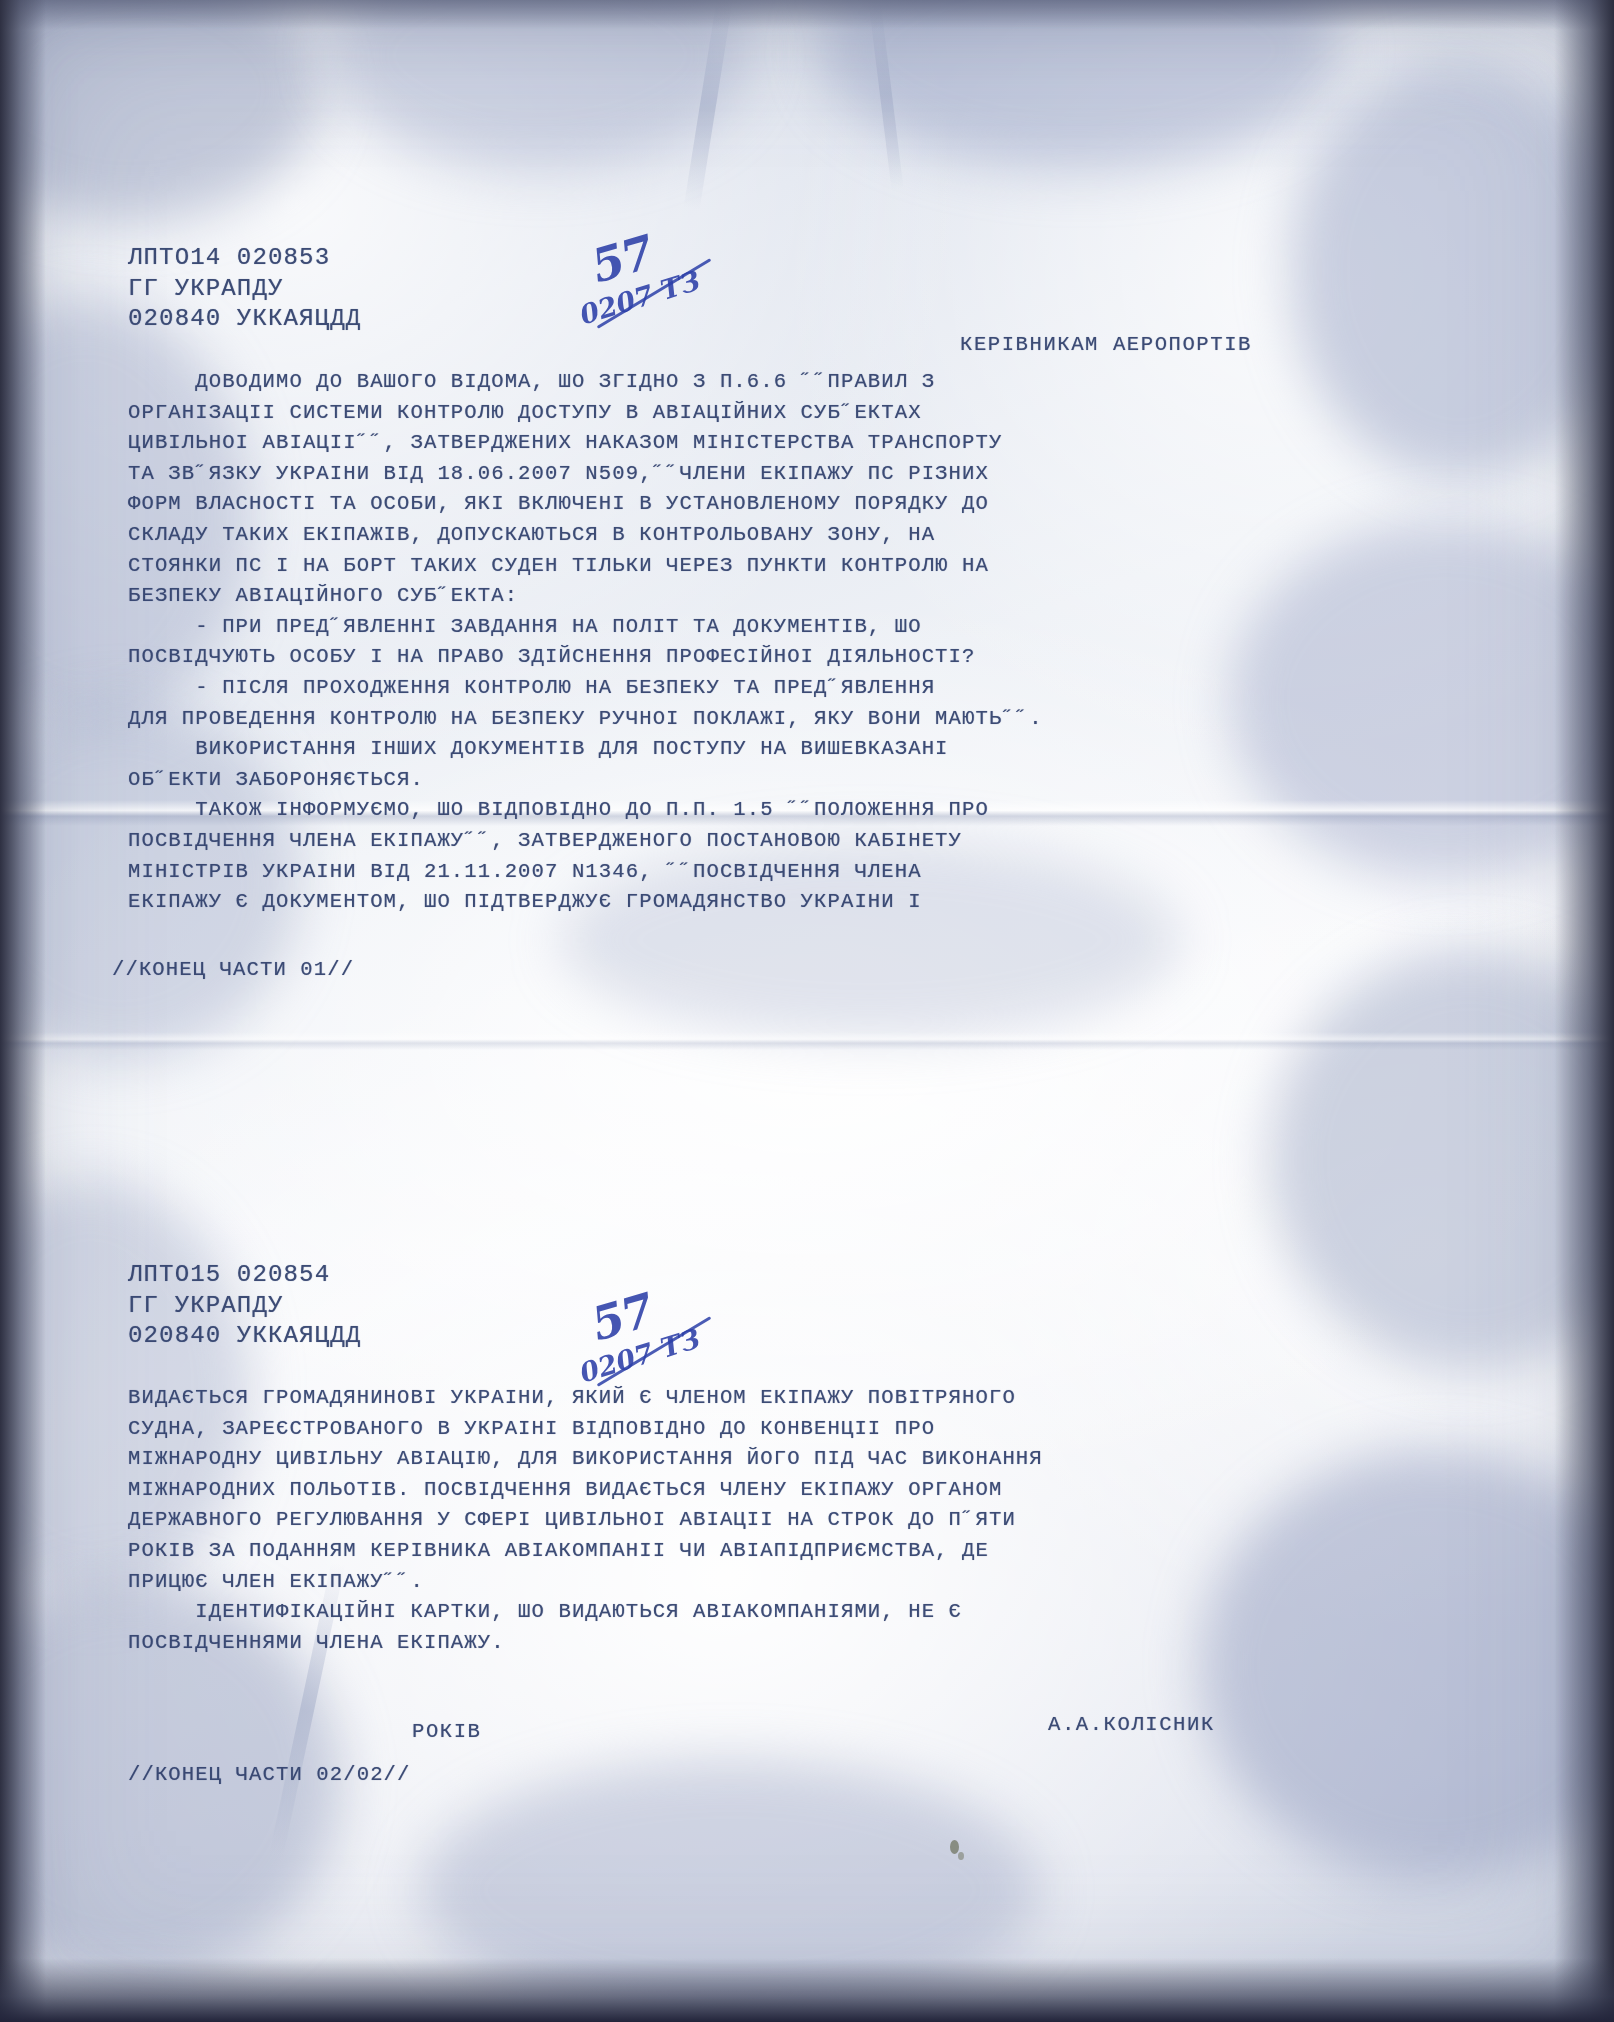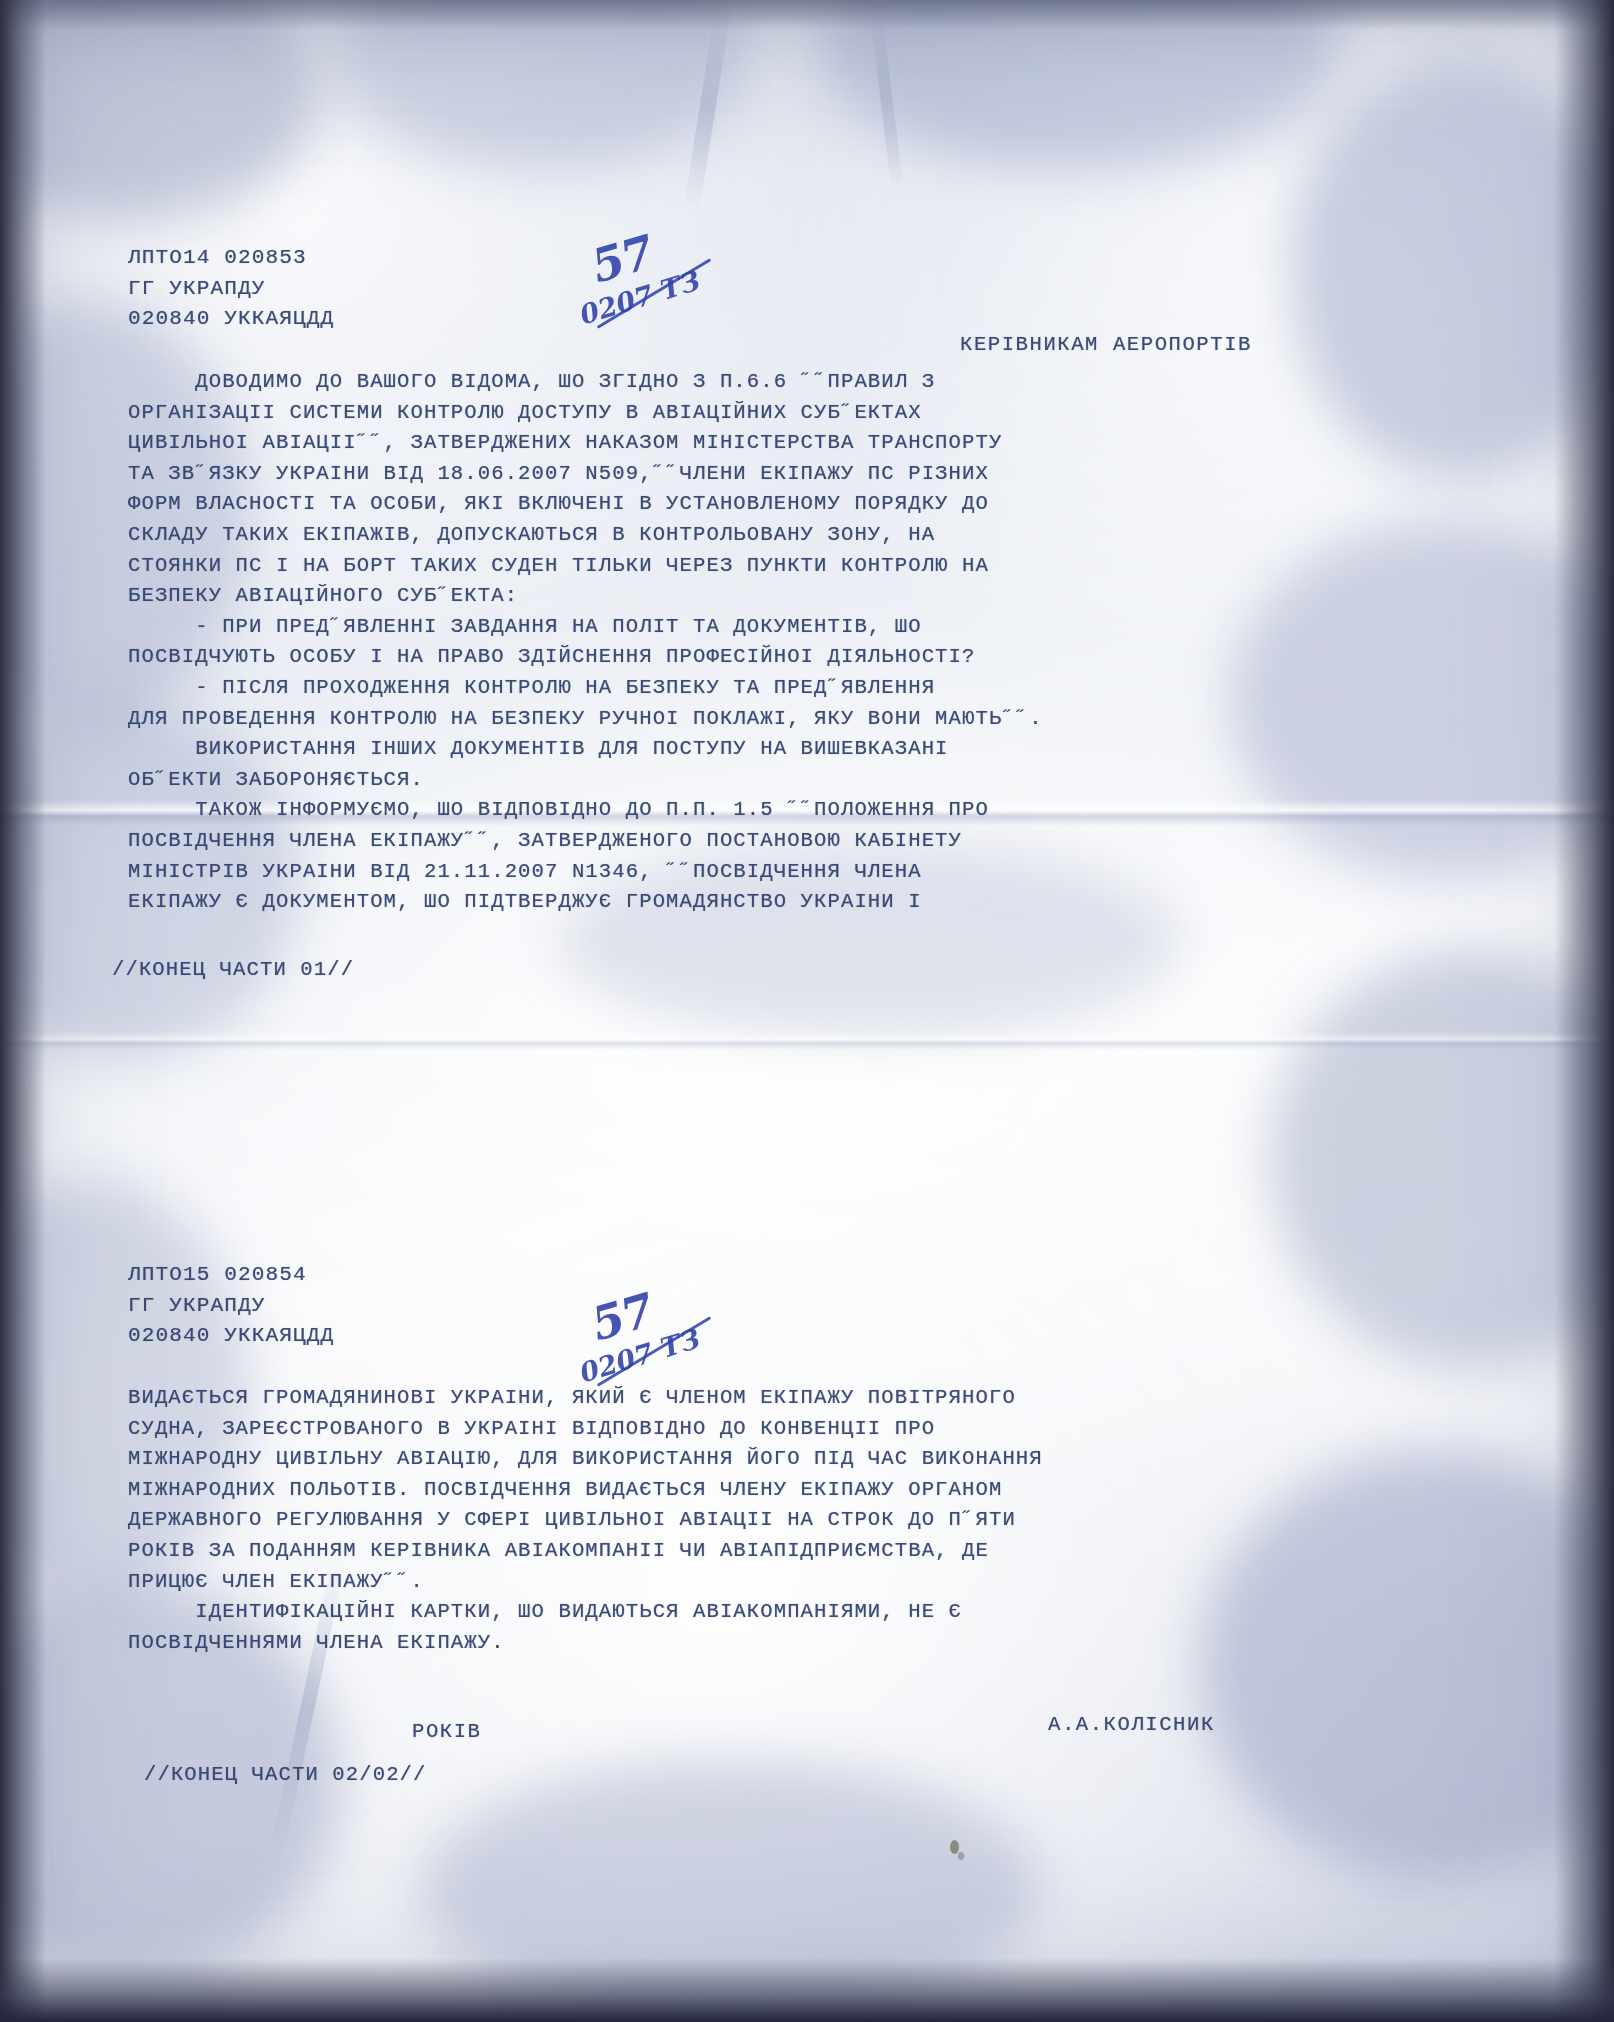--- a/index.html
+++ b/index.html
@@ -87,32 +87,32 @@
     color: #2f3f6b;
     font-size: 20.5px;
     line-height: 30.6px;
     letter-spacing: 1.15px;
     white-space: pre;
     text-shadow: 0 0 1px rgba(60,78,125,0.55), 0.5px 0.4px 0 rgba(120,135,175,0.35);
     opacity: 0.93;
   }
   .block-header {
     left: 128px;
-    font-size: 21px;
+    font-size: 24px;
   }
   #block1-header { top: 243px; }
   #block1-addressee { top: 330px; left: 938px; letter-spacing: 1.6px; margin-left: 22px; }
   #block1-body { top: 367px; left: 128px; }
   #block1-end { top: 955px; left: 112px; }
 
   #block2-header { top: 1260px; }
   #block2-body { top: 1383px; left: 128px; }
   #block2-signature-role { top: 1717px; left: 412px; letter-spacing: 1.6px; }
   #block2-signature-name { top: 1710px; left: 1048px; letter-spacing: 1.6px; }
-  #block2-end { top: 1760px; left: 128px; margin-left: 16px; }
+  #block2-end { top: 1760px; left: 128px; }
 
   
   .handwriting {
     position: absolute;
     color: #2c3fa8;
     font-family: "DejaVu Serif", serif;
     font-style: italic;
     pointer-events: none;
     opacity: 0.88;
   }

